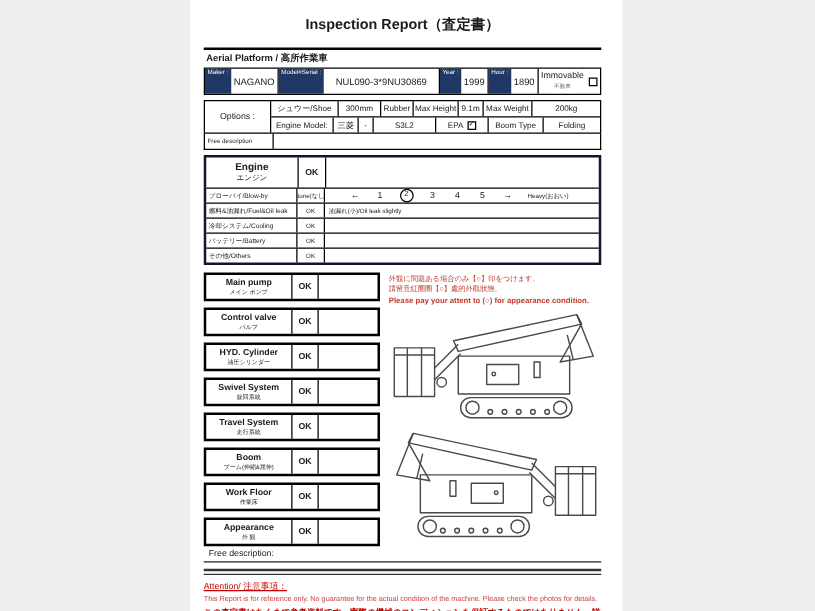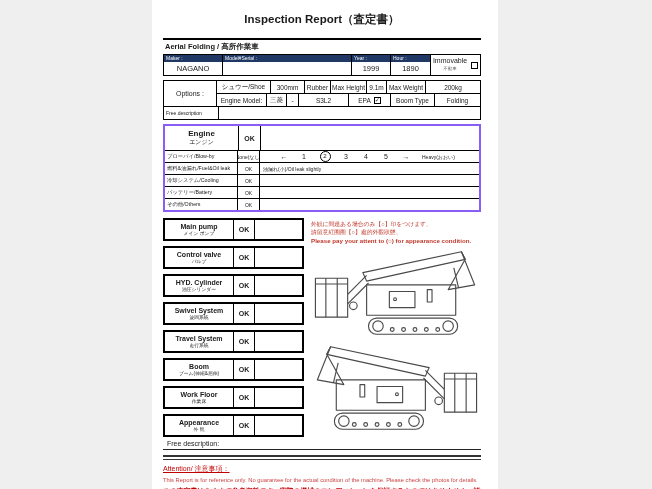--- a/index.html
+++ b/index.html
@@ -4,42 +4,42 @@
 <style>
   html,body{margin:0;padding:0;}
   body{font-family:"Liberation Sans","DejaVu Sans",sans-serif;background:#efefef;}
   .canvas{position:relative;width:652px;height:489px;background:#efefef;overflow:hidden;}
   .page{position:absolute;left:152px;top:0;width:346px;height:489px;background:#ffffff;
         box-sizing:border-box;padding:8px 17px 4px 11px;overflow:hidden;color:#1a1a1a;}
   .title{text-align:center;font-size:11.5px;font-weight:bold;margin:4px 0 11px;}
   .sec-head{border-top:2px solid #000;font-size:7.5px;font-weight:bold;padding:2px 0 2px 2px;}
   
   .info-row{display:flex;border:1px solid #000;height:20px;}
-  .info-cell{border-right:1px solid #000;display:flex;flex-direction:column;box-sizing:border-box;}
+  .info-cell{border-right:1px solid #000;display:flex;flex-direction:row;box-sizing:border-box;}
   .info-cell:last-child{border-right:none;}
   .info-label{background:#1f3864;color:#fff;font-size:5px;line-height:7px;padding:0 2px;white-space:nowrap;overflow:hidden;}
   .info-value{flex:1;font-size:7.5px;display:flex;align-items:center;justify-content:center;}
   .imm{flex-direction:row;align-items:center;justify-content:center;gap:4px;}
   .imm-txt{text-align:center;font-size:7px;line-height:8px;}
   .imm-sub{font-size:4.5px;color:#666;display:block;}
   .cbx{width:7px;height:7px;border:1px solid #000;display:inline-block;box-sizing:border-box;
        font-size:6px;line-height:5px;text-align:center;}
   
   .opt-table{display:flex;border:1px solid #000;margin-top:4px;}
   .opt-label{width:52px;border-right:1px solid #000;display:flex;align-items:center;justify-content:center;font-size:7px;}
   .opt-rows{flex:1;}
   .opt-row{display:flex;height:12px;}
   .opt-row:first-child{border-bottom:1px solid #000;}
   .opt-cell{border-right:1px solid #000;display:flex;align-items:center;justify-content:center;
             font-size:6.5px;box-sizing:border-box;white-space:nowrap;overflow:hidden;gap:3px;}
   .opt-cell:last-child{border-right:none;}
   .fd-row{display:flex;border:1px solid #000;border-top:none;height:12px;}
   .fd-label{width:52px;border-right:1px solid #000;font-size:5px;display:flex;align-items:center;padding-left:2px;}
   
-  .engine-table{border:2px solid #8b5cf6;margin-top:4px;}
+  .engine-table{border:2px solid #0f172a;margin-top:4px;}
   .eng-header{display:flex;height:24px;border-bottom:1px solid #000;}
   .eng-name{width:73px;border-right:1px solid #000;display:flex;flex-direction:column;align-items:center;justify-content:center;}
   .eng-name .b{font-size:8px;font-weight:bold;}
   .eng-name .s{font-size:6px;}
   .eng-ok{width:21px;border-right:1px solid #000;display:flex;align-items:center;justify-content:center;
           font-size:7px;font-weight:bold;}
   .eng-rest{flex:1;}
   .eng-row{display:flex;height:11px;border-bottom:1px solid #000;}
   .eng-row:last-child{border-bottom:none;}
   .eng-c1{width:73px;border-right:1px solid #000;font-size:5.3px;display:flex;align-items:center;padding-left:2px;
@@ -77,29 +77,30 @@
   .att-jp{color:#c00000;font-size:6.8px;font-weight:bold;margin-top:3px;line-height:1.55;}
 </style>
 </head>
 <body>
 
 <div class="canvas">
   <div class="page">
 
     <div class="title">Inspection Report（査定書）</div>
 
-    <div class="sec-head">Aerial Folding / 高所作業車</div>
+    <div class="sec-head">Aerial Platform / 高所作業車</div>
 
     <div class="info-row">
       <div class="info-cell" style="width:59px">
         <div class="info-label">Maker :</div>
         <div class="info-value">NAGANO</div>
       </div>
       <div class="info-cell" style="width:129px">
         <div class="info-label">Model#Serial :</div>
+        <div class="info-value">NUL090-3*9NU30869</div>
       </div>
       <div class="info-cell" style="width:39px">
         <div class="info-label">Year :</div>
         <div class="info-value">1999</div>
       </div>
       <div class="info-cell" style="width:40px">
         <div class="info-label">Hour :</div>
         <div class="info-value">1890</div>
       </div>
       <div class="info-cell imm" style="flex:1">

